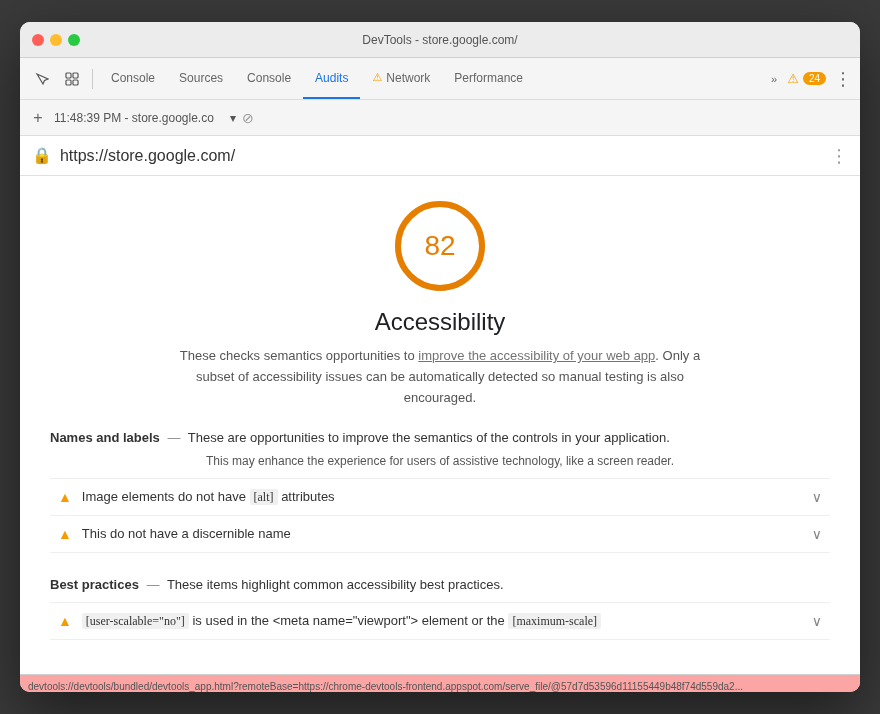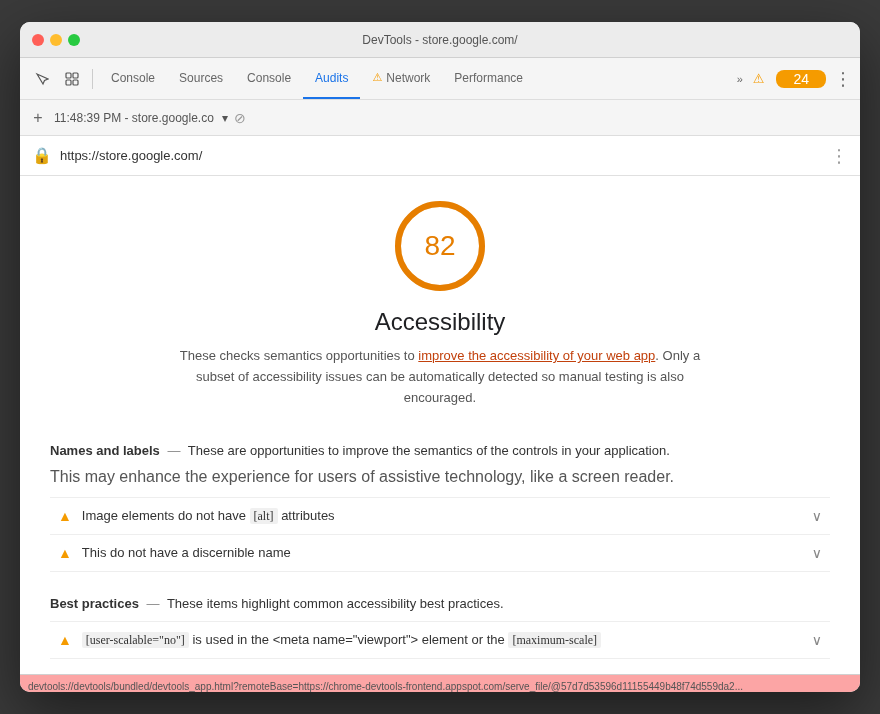--- a/index.html
+++ b/index.html
@@ -113,23 +113,23 @@
     }
     .tab-more {
       font-size: 11px;
       padding: 0 6px;
       color: #666;
     }
     .tab-badge {
       background: #f59b00;
       color: white;
       border-radius: 8px;
-      padding: 1px 17px;
-      font-size: 14px;
-      margin-left: 8px;
+      padding: 1px 6px;
+      font-size: 10px;
+      margin-left: 0;
     }
     .toolbar-end {
       margin-left: auto;
       display: flex;
       align-items: center;
       gap: 4px;
     }
     
     .urlbar {
       background: #f5f5f5;
@@ -146,21 +146,21 @@
       color: #666;
       cursor: pointer;
       width: 20px;
       text-align: center;
     }
     .urlbar-info {
       font-size: 12px;
       color: #555;
       display: flex;
       align-items: center;
-      gap: 8px;
+      gap: 16px;
     }
     .urlbar-reload {
       font-size: 14px;
       color: #999;
       cursor: pointer;
     }
     
     .audit-urlbar {
       background: #fff;
       height: 40px;
@@ -169,42 +169,42 @@
       padding: 0 12px;
       border-bottom: 1px solid #e0e0e0;
       flex-shrink: 0;
     }
     .audit-lock-icon {
       color: #e05000;
       font-size: 16px;
       margin-right: 8px;
     }
     .audit-url-text {
-      font-size: 13px;
+      font-size: 16px;
       color: #333;
     }
     .audit-url-more {
       margin-left: auto;
       color: #999;
       font-size: 18px;
       cursor: pointer;
     }
     
     .main-content {
       flex: 1;
       overflow-y: auto;
       background: #fff;
       padding: 20px 30px 20px 30px;
     }
     
     .score-container {
       display: flex;
       flex-direction: column;
       align-items: center;
-      margin-bottom: 19px;
+      margin-bottom: 6px;
     }
     .score-circle-wrapper {
       position: relative;
       width: 100px;
       height: 100px;
       margin-bottom: 12px;
     }
     .score-circle-wrapper svg {
       transform: rotate(-90deg);
     }
@@ -224,43 +224,44 @@
       margin-bottom: 10px;
     }
     .score-description {
       font-size: 13px;
       color: #555;
       text-align: center;
       max-width: 540px;
       line-height: 1.6;
     }
     .score-description a {
-      color: #c2410c;
+      color: #737373;
       text-decoration: underline;
     }
     
     .section-header {
       font-size: 13px;
       color: #333;
       padding: 14px 0 8px 0;
       border-bottom: 1px solid #eee;
       line-height: 1.5;
     }
     .section-header strong {
       font-weight: 600;
     }
     .section-header .dash {
       color: #888;
       margin: 0 4px;
     }
     .section-desc {
-      font-size: 16px;
+      font-size: 12px;
       color: #555;
       margin-top: 4px;
       line-height: 1.5;
+      text-align: center;
     }
     
     .audit-item {
       display: flex;
       align-items: center;
       padding: 10px 8px;
       border-bottom: 1px solid #eee;
       cursor: pointer;
       font-size: 13px;
       color: #333;

